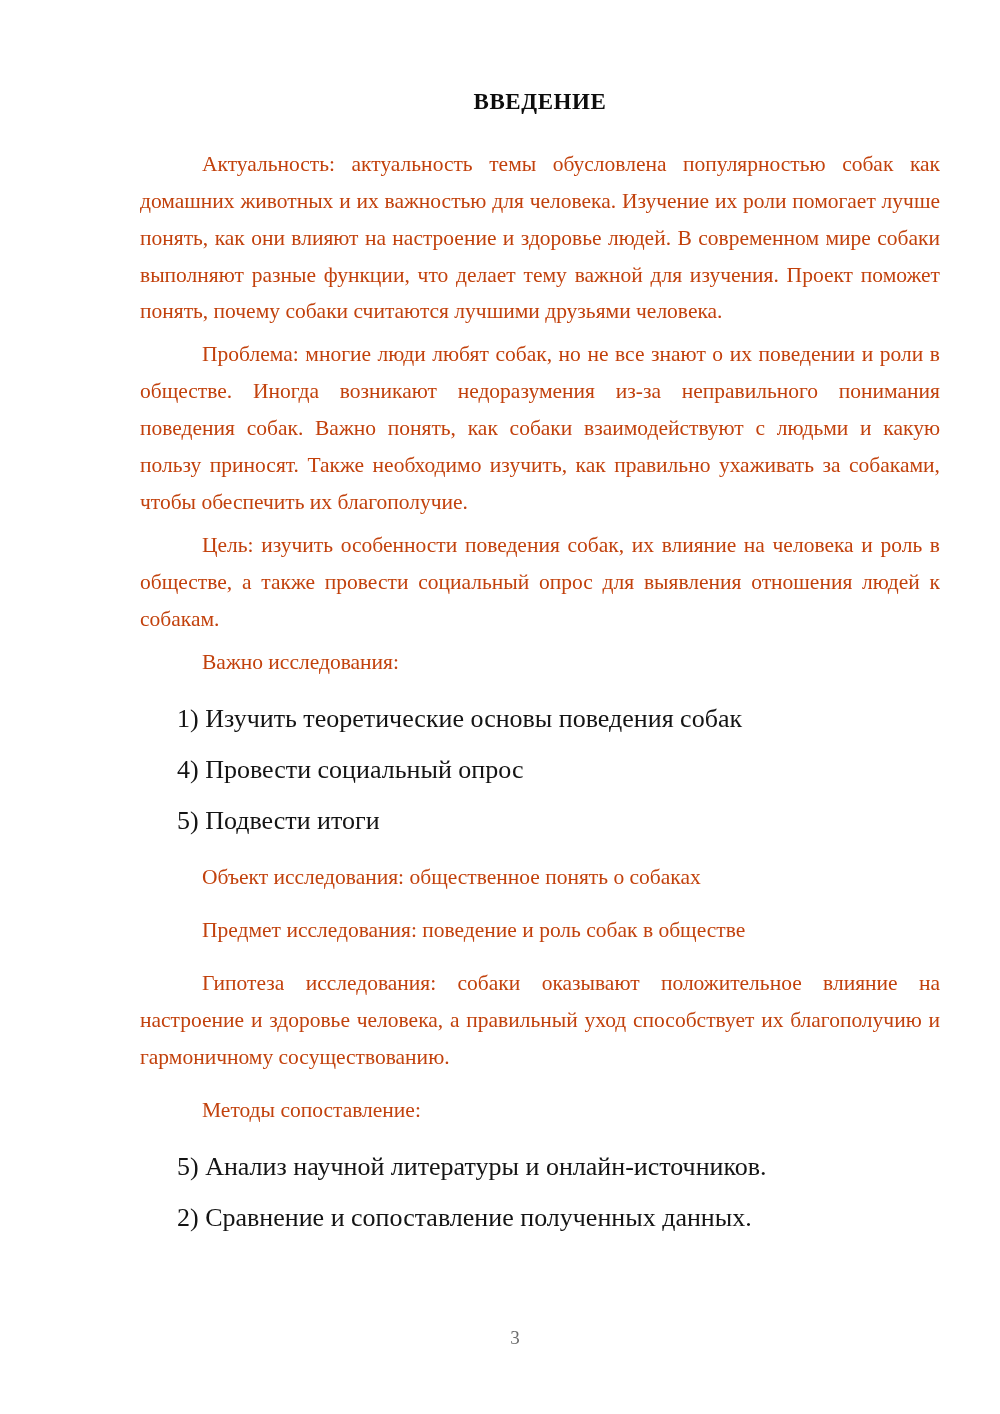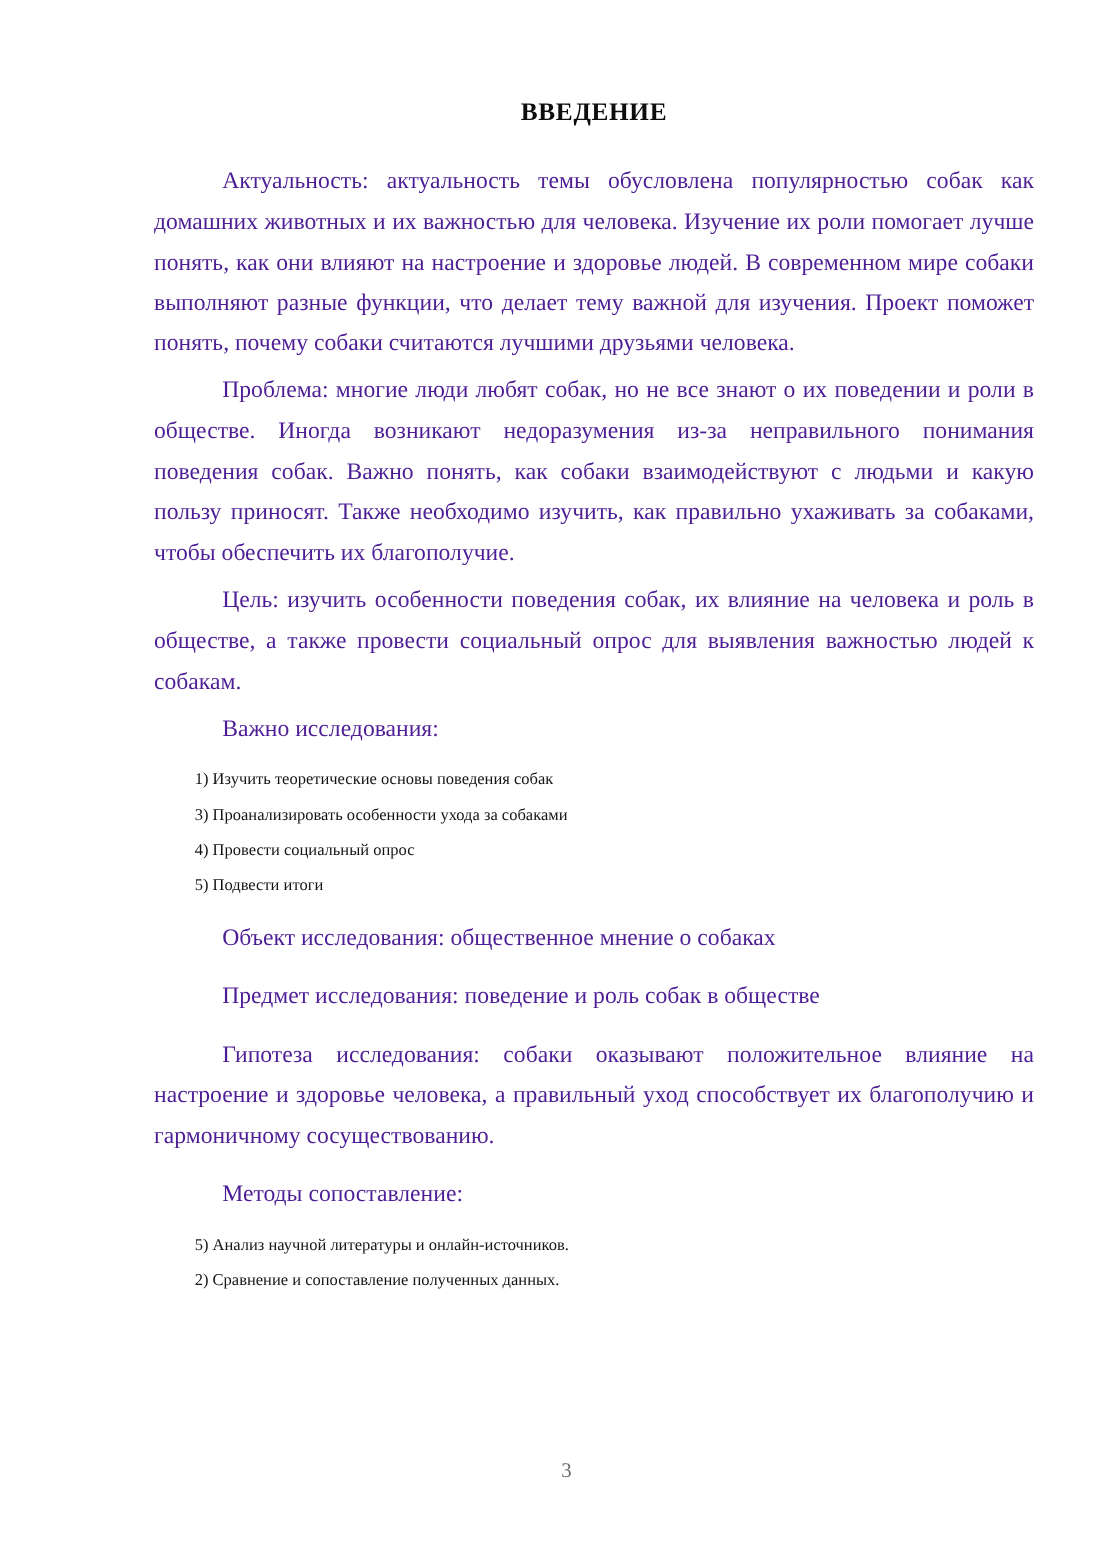--- a/index.html
+++ b/index.html
@@ -39,35 +39,35 @@
     color: #0d0d0d;
   }
 
   .para {
     font-size: 21.5px;
     line-height: 1.72;
     text-align: justify;
     text-justify: inter-word;
     text-indent: 62px;
     margin: 0 0 6px 0;
-    color: #4c1d95;
+    color: #c2410c;
     hyphens: none;
   }
 
   .para:last-child {
     margin-bottom: 0;
   }
 
   
   .para.single {
     text-align: left;
   }
 
   .list-item {
-    font-size: 15px;
+    font-size: 26px;
     line-height: 1.72;
     text-align: left;
     margin: 0 0 6px 0;
     padding-left: 37px;
     color: #141414;
   }
 
   .gap-sm { height: 10px; }
 
   .page-number {
@@ -87,34 +87,33 @@
 <div class="page">
 
   <div class="content">
 
     <h1 class="doc-title">ВВЕДЕНИЕ</h1>
 
     <p class="para">Актуальность: актуальность темы обусловлена популярностью собак как домашних животных и их важностью для человека. Изучение их роли помогает лучше понять, как они влияют на настроение и здоровье людей. В современном мире собаки выполняют разные функции, что делает тему важной для изучения. Проект поможет понять, почему собаки считаются лучшими друзьями человека.</p>
 
     <p class="para">Проблема: многие люди любят собак, но не все знают о их поведении и роли в обществе. Иногда возникают недоразумения из-за неправильного понимания поведения собак. Важно понять, как собаки взаимодействуют с людьми и какую пользу приносят. Также необходимо изучить, как правильно ухаживать за собаками, чтобы обеспечить их благополучие.</p>
 
-    <p class="para">Цель: изучить особенности поведения собак, их влияние на человека и роль в обществе, а также провести социальный опрос для выявления важностью людей к собакам.</p>
+    <p class="para">Цель: изучить особенности поведения собак, их влияние на человека и роль в обществе, а также провести социальный опрос для выявления отношения людей к собакам.</p>
 
     <p class="para single">Важно исследования:</p>
 
     <div class="gap-sm"></div>
 
     <p class="list-item">1) Изучить теоретические основы поведения собак</p>
-    <p class="list-item">3) Проанализировать особенности ухода за собаками</p>
     <p class="list-item">4) Провести социальный опрос</p>
     <p class="list-item">5) Подвести итоги</p>
 
     <div class="gap-sm"></div>
 
-    <p class="para single">Объект исследования: общественное мнение о собаках</p>
+    <p class="para single">Объект исследования: общественное понять о собаках</p>
 
     <div class="gap-sm"></div>
 
     <p class="para single">Предмет исследования: поведение и роль собак в обществе</p>
 
     <div class="gap-sm"></div>
 
     <p class="para">Гипотеза исследования: собаки оказывают положительное влияние на настроение и здоровье человека, а правильный уход способствует их благополучию и гармоничному сосуществованию.</p>
 
     <div class="gap-sm"></div>

